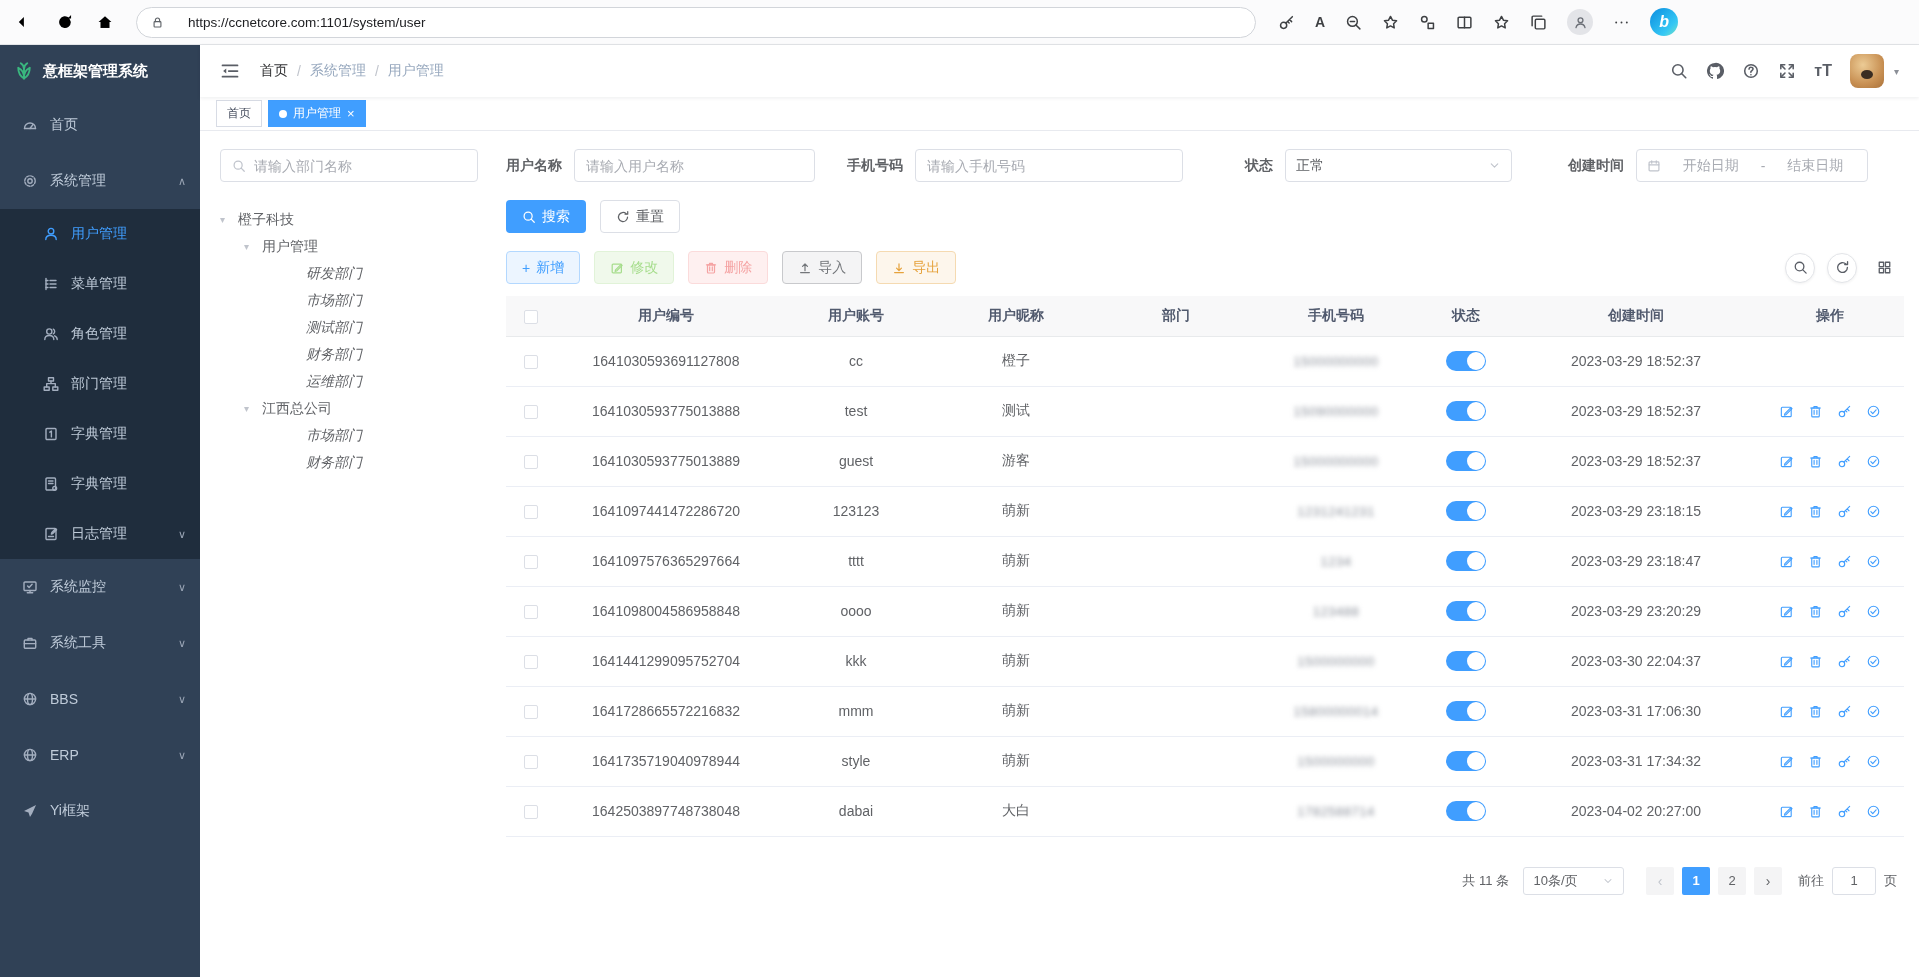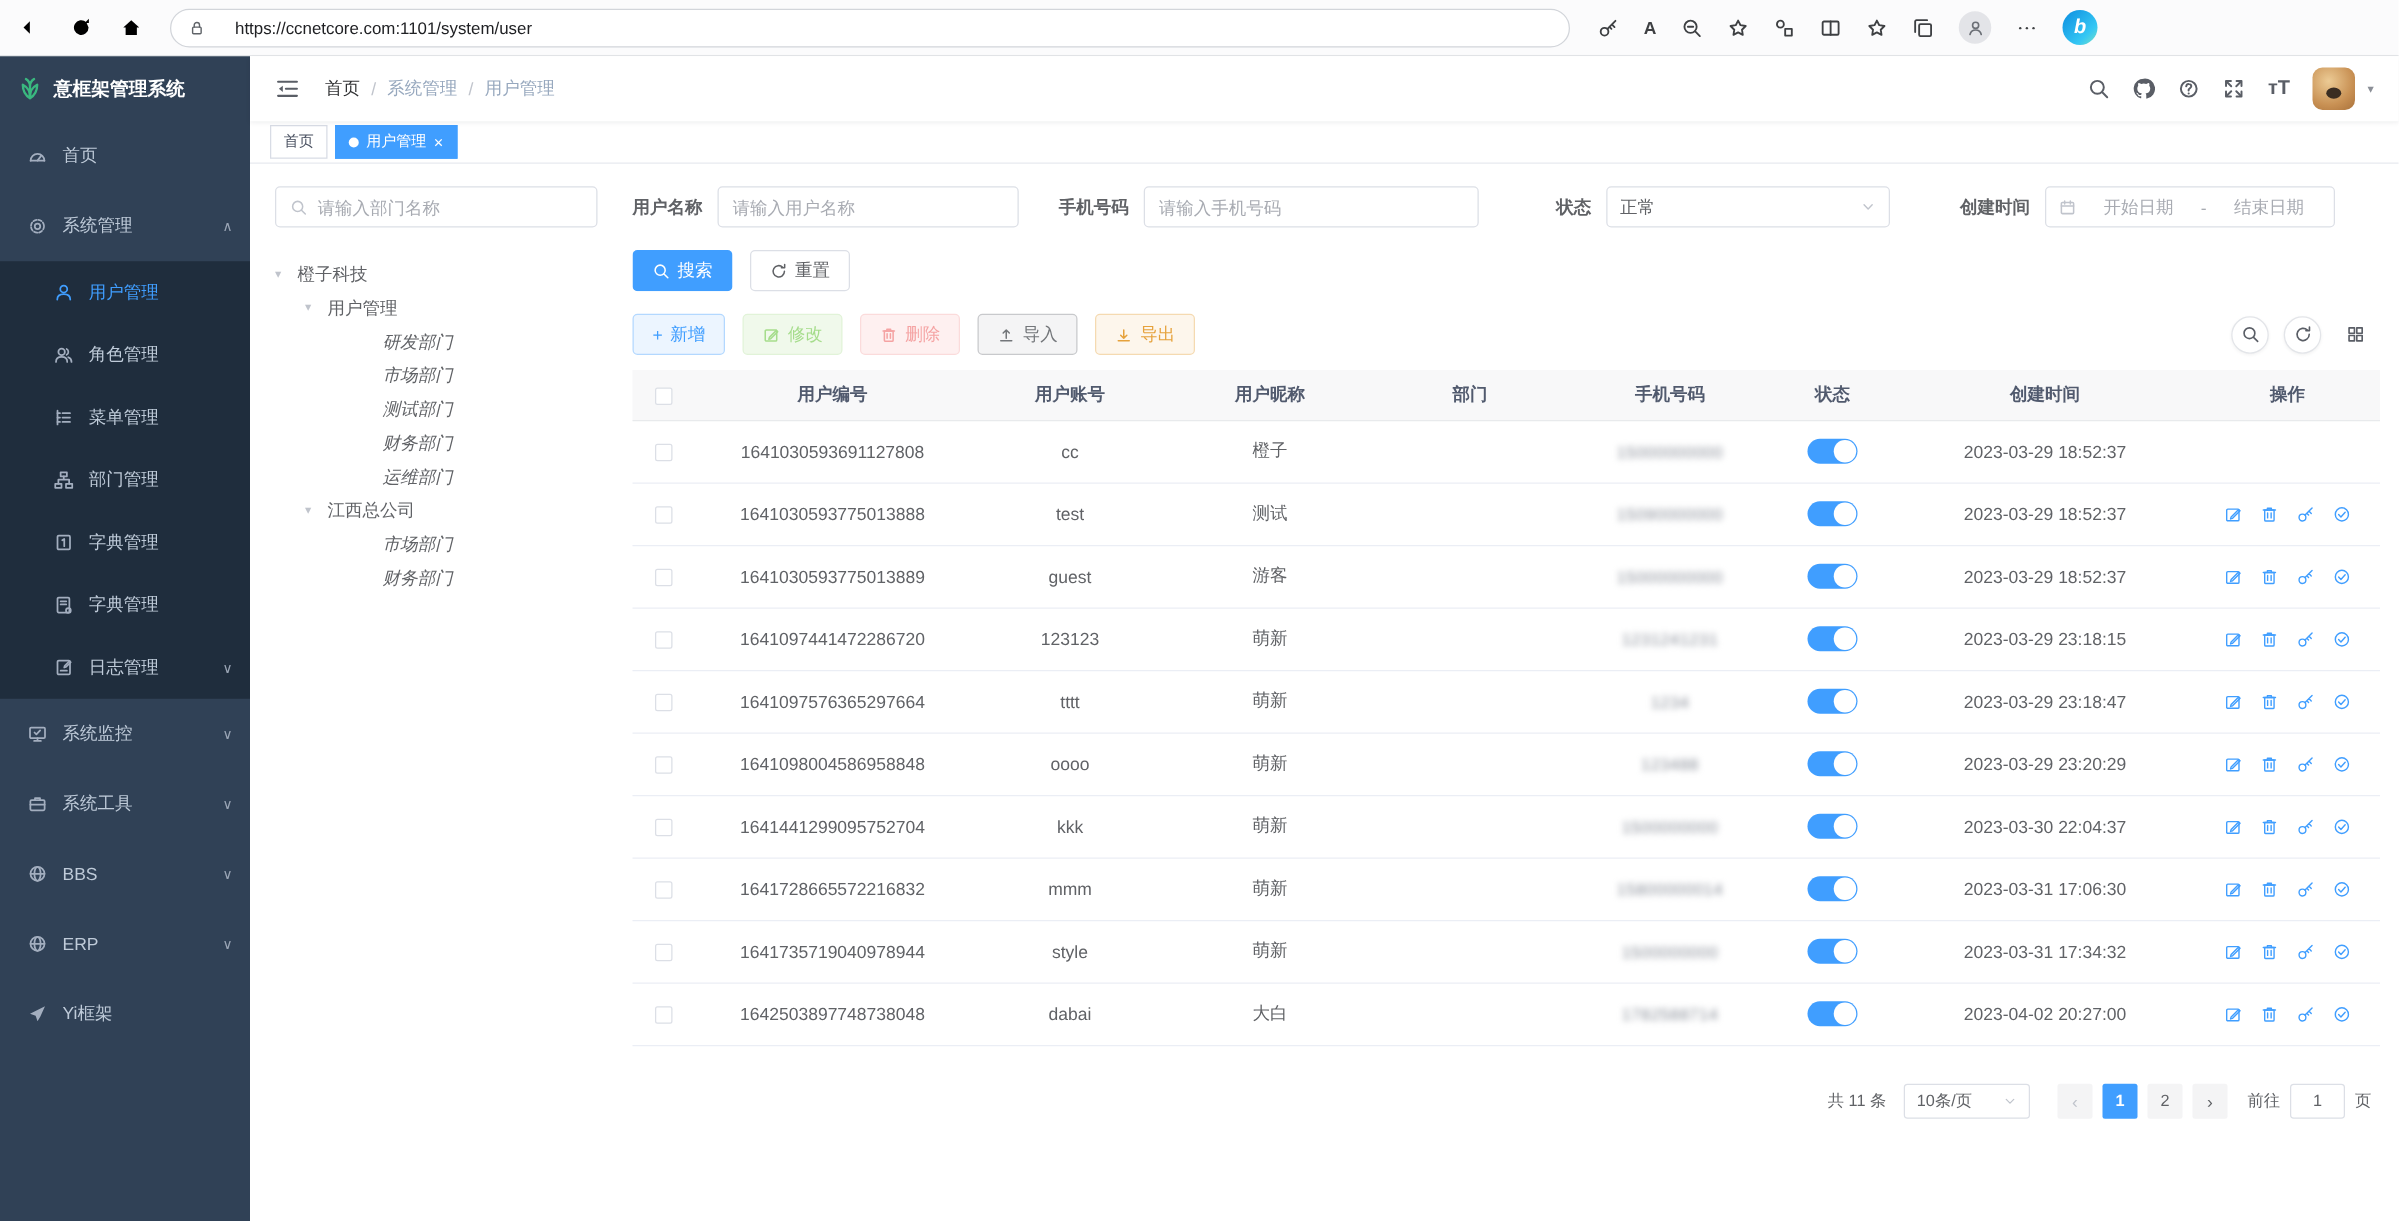--- a/index.html
+++ b/index.html
@@ -377,29 +377,29 @@
 
       <div class="submenu">
         <div class="mi active">
           <svg class="icon mi-icon">
               <use href="#i-user"></use>
             </svg>
           <span class="mi-label">用户管理</span>
         </div>
         <div class="mi">
           <svg class="icon mi-icon">
-              <use href="#i-users"></use>
-            </svg>
-          <span class="mi-label">角色管理</span>
+              <use href="#i-tree"></use>
+            </svg>
+          <span class="mi-label">菜单管理</span>
         </div>
         <div class="mi">
           <svg class="icon mi-icon">
-              <use href="#i-tree"></use>
-            </svg>
-          <span class="mi-label">菜单管理</span>
+              <use href="#i-users"></use>
+            </svg>
+          <span class="mi-label">角色管理</span>
         </div>
         <div class="mi">
           <svg class="icon mi-icon">
               <use href="#i-org"></use>
             </svg>
           <span class="mi-label">部门管理</span>
         </div>
         <div class="mi">
           <svg class="icon mi-icon">
               <use href="#i-badge"></use>

